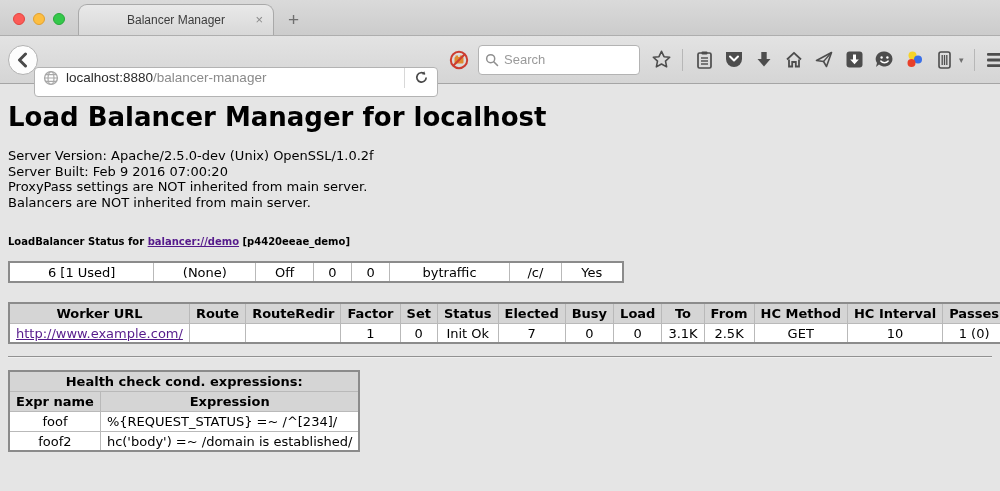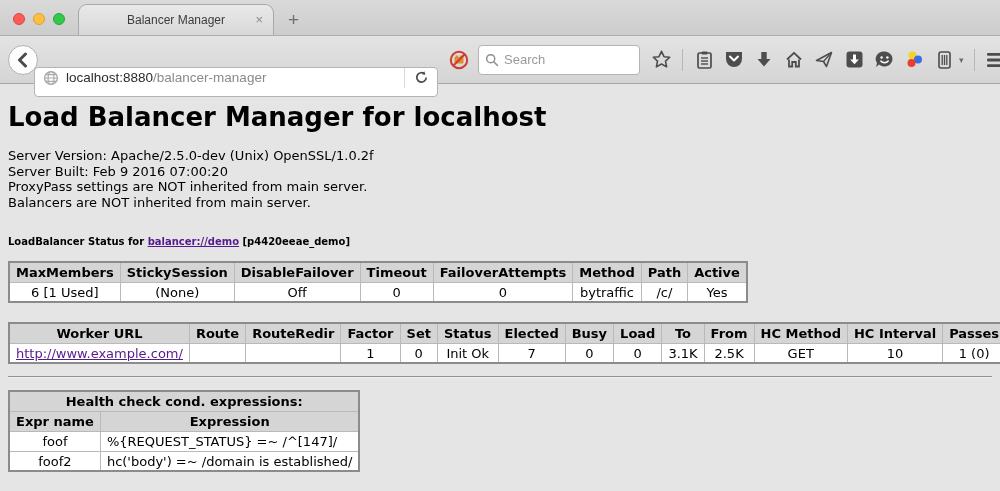--- a/index.html
+++ b/index.html
@@ -225,30 +225,20 @@
     <div class="info-line">Server Version: Apache/2.5.0-dev (Unix) OpenSSL/1.0.2f</div>
     <div class="info-line">Server Built: Feb 9 2016 07:00:20</div>
     <div class="info-line">ProxyPass settings are NOT inherited from main server.</div>
     <div class="info-line">Balancers are NOT inherited from main server.</div>
 
     <h3 class="status-heading"><span>LoadBalancer Status for </span><a class="plink" href="#">balancer://demo</a><span> [p4420eeae_demo]</span></h3>
 
     <table id="balancer-table">
         <tbody>
           <tr>
-            <th>MaxMembers</th>
-            <th>StickySession</th>
-            <th>DisableFailover</th>
-            <th>Timeout</th>
-            <th>FailoverAttempts</th>
-            <th>Method</th>
-            <th>Path</th>
-            <th>Active</th>
-          </tr>
-          <tr>
             <td>6 [1 Used]</td>
             <td>(None)</td>
             <td>Off</td>
             <td>0</td>
             <td>0</td>
             <td>bytraffic</td>
             <td>/c/</td>
             <td>Yes</td>
           </tr>
         </tbody>
@@ -297,21 +287,21 @@
         <tbody>
           <tr>
             <th colspan="2">Health check cond. expressions:</th>
           </tr>
           <tr>
             <th>Expr name</th>
             <th>Expression</th>
           </tr>
           <tr>
             <td>foof</td>
-            <td>%{REQUEST_STATUS} =~ /^[147]/</td>
+            <td>%{REQUEST_STATUS} =~ /^[234]/</td>
           </tr>
           <tr>
             <td>foof2</td>
             <td>hc('body') =~ /domain is established/</td>
           </tr>
         </tbody>
       </table>
 
   </div>
 </div>

